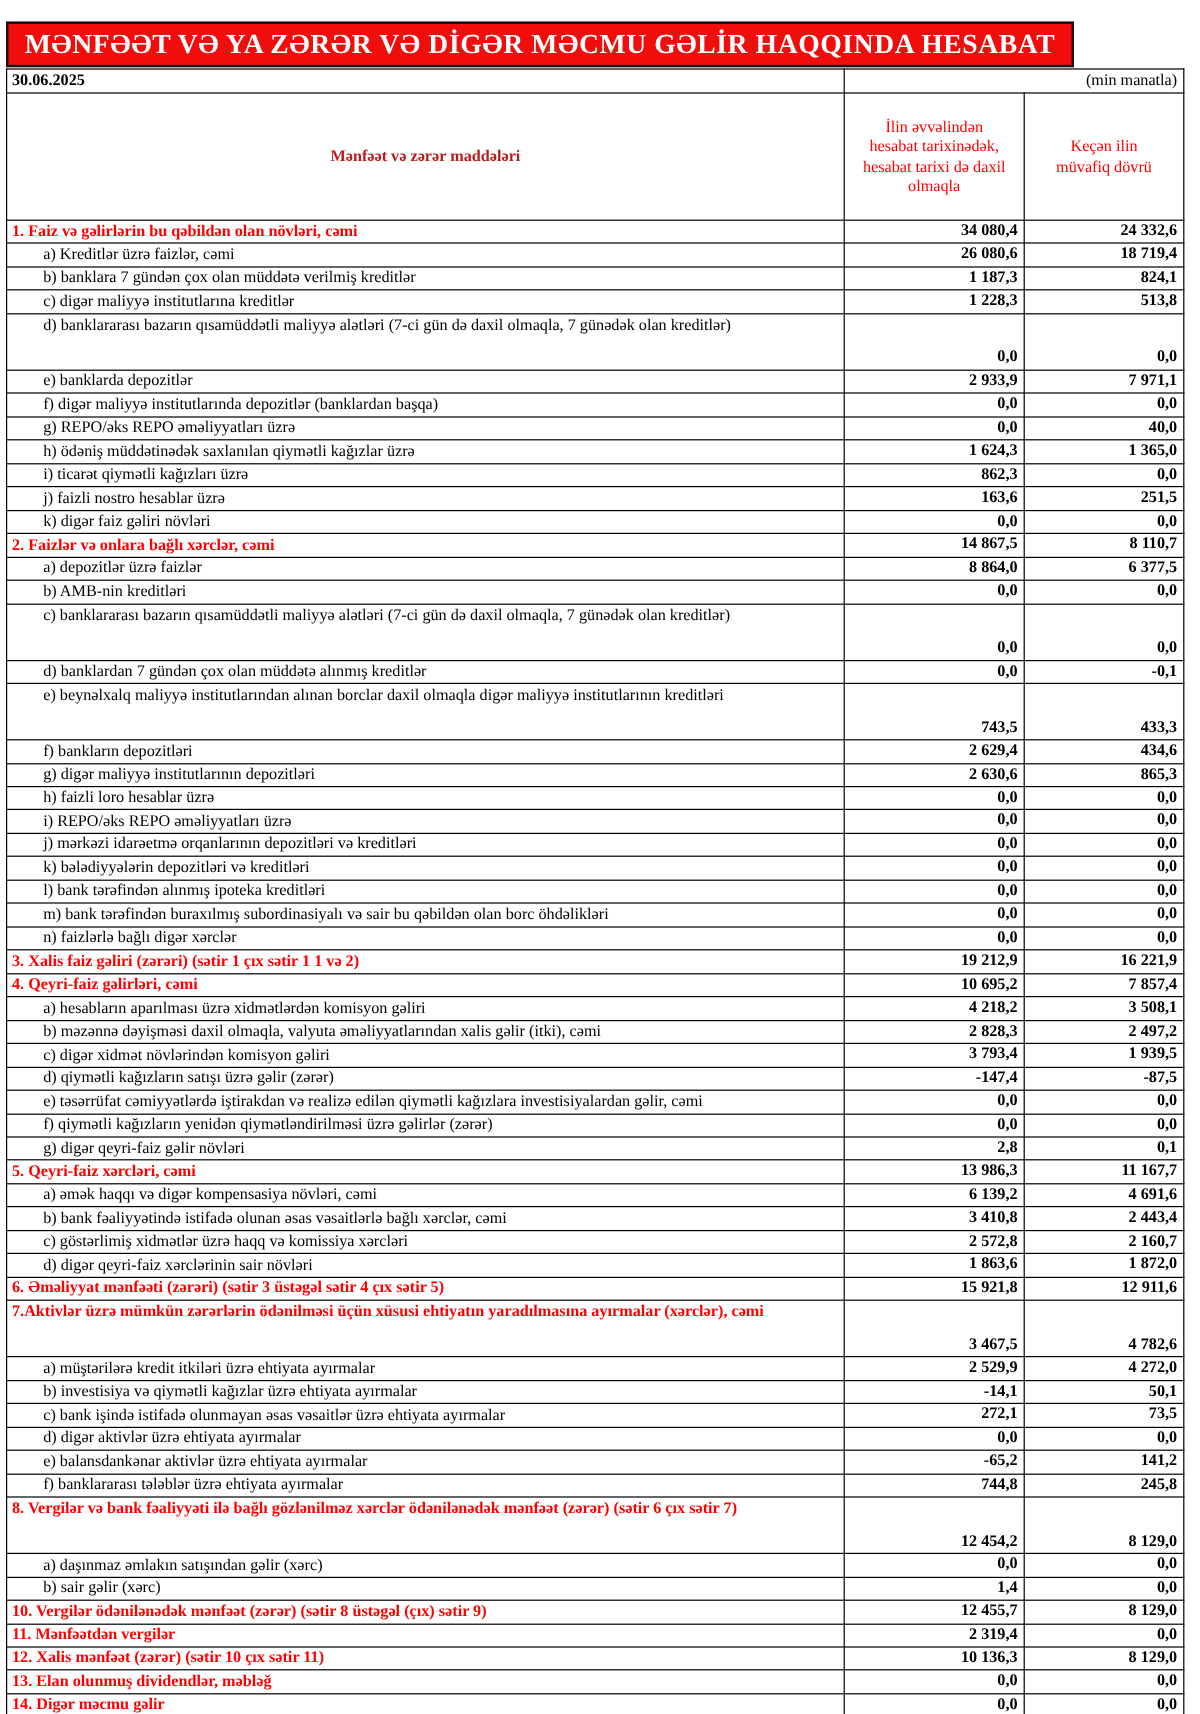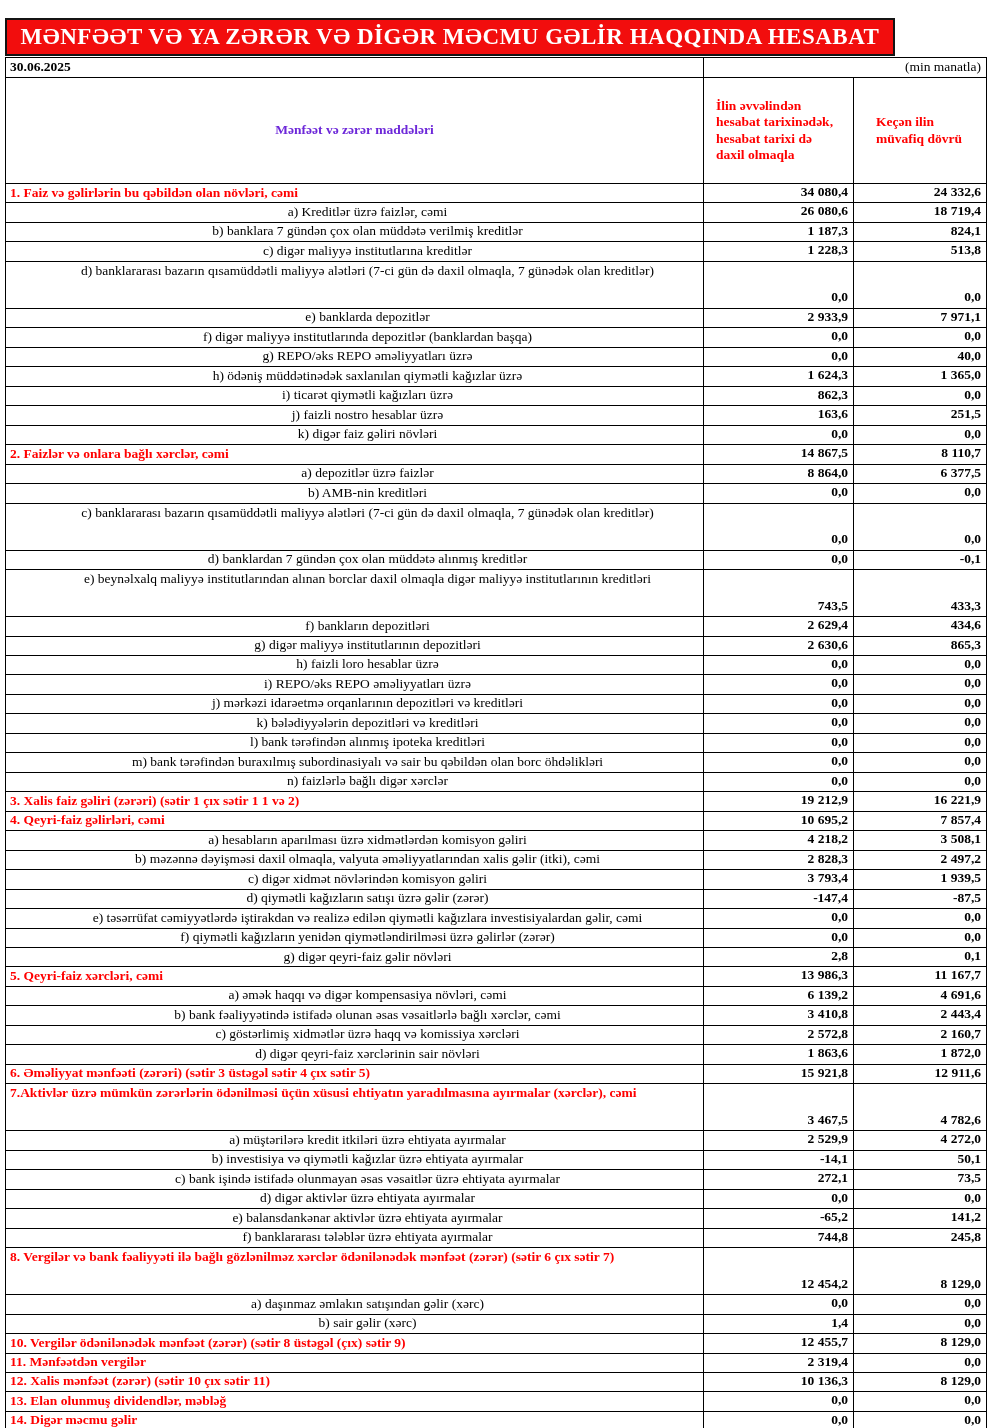--- a/index.html
+++ b/index.html
@@ -54,44 +54,45 @@
     text-align: right;
     font-size: 13.5px;
     padding: 1px 5px;
     vertical-align: middle;
   }
   
   tr.colhead { height: 106px; }
   td.h-items {
     text-align: center;
     vertical-align: middle;
-    color: #6d28d9;
+    color: #b91c1c;
     font-weight: bold;
     font-size: 17.5px;
   }
   td.h-val {
+    text-align: center;
     vertical-align: middle;
     color: #ff0000;
-    font-weight: bold;
+    font-weight: normal;
     font-size: 14px;
     line-height: 1.55;
     padding: 2px;
   }
   td.h-val .wrapbox { margin: 0 auto; }
   td.h-cur .wrapbox { max-width: 125px; }
   td.h-prev .wrapbox { max-width: 88px; }
   
   tr.normal { height: 18.5px; }
   tr.tall   { height: 47px; }
   td.lab {
     padding: 0 4px 1px 4px;
     vertical-align: middle;
     font-family: Liberation Serif, serif;
   }
-  tr.sub td.lab { padding-left: 30px; text-align: center; }
+  tr.sub td.lab { padding-left: 30px; }
   tr.section td.lab {
     color: #ff0000;
     font-weight: bold;
   }
   tr.tall td.lab { vertical-align: top; padding-top: 1px; }
   td.lab.justify { text-align: justify; }
   td.val {
     text-align: right;
     font-weight: bold;
     vertical-align: bottom;

